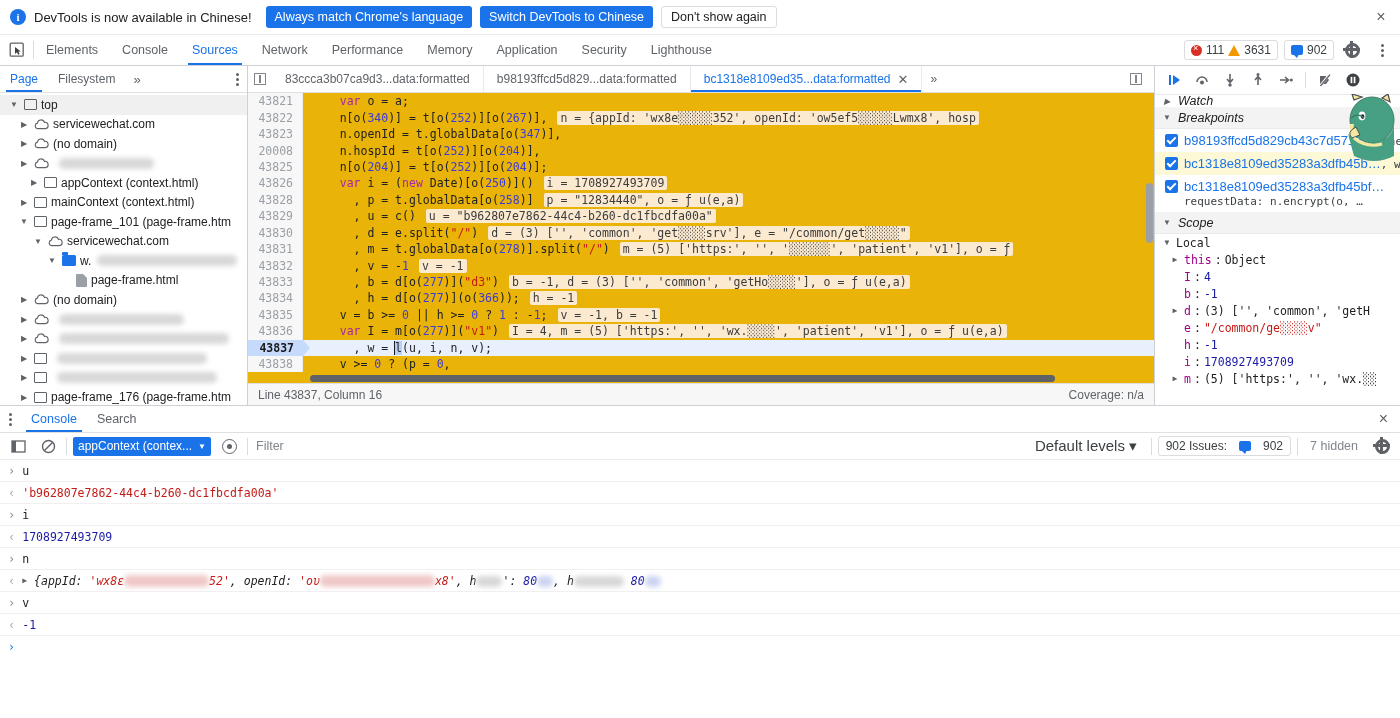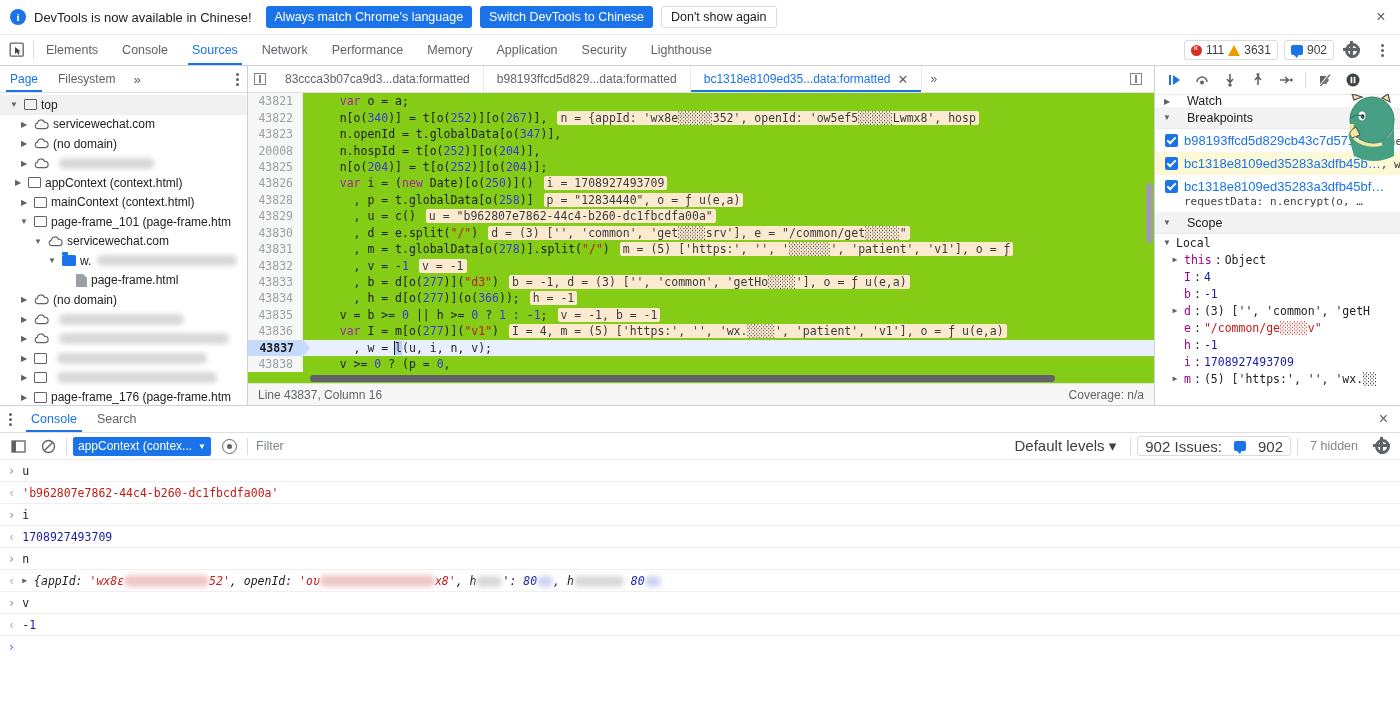--- a/index.html
+++ b/index.html
@@ -166,21 +166,21 @@
     border-right: 1px solid #e8eaed; position: relative; white-space: nowrap;
   }
   .file-tab.active { color: #1a73e8; }
   .file-tab.active::after {
     content:""; position:absolute; left:0; right:0; bottom:0; height:2px; background:#1a73e8;
   }
   .ft-close { font-size: 13px; color: #5f6368; }
   .ft-overflow { padding: 0 8px; display:flex; align-items:center; color:#5f6368; cursor:pointer;}
   .ft-right { margin-left:auto; display:flex; align-items:center; padding-right:6px;}
 
-  .code-area { flex: 1; position: relative; overflow: hidden; background: #84cc16; }
+  .code-area { flex: 1; position: relative; overflow: hidden; background: #eab308; }
   .code-scroll { position:absolute; inset:0; overflow:hidden; }
   .code-line {
     height: 16.45px; display: flex; align-items: center;
     font-family: "DejaVu Sans Mono", monospace; font-size: 11.5px;
     white-space: pre; position: relative;
   }
   .code-line.hl { background: #e8f0fe; }
   .ln {
     width: 55px; flex: 0 0 55px; text-align: right; padding-right: 9px;
     color: #9aa0a6; background: #f7f7f7; height: 100%;
@@ -221,23 +221,23 @@
   
   .dbg { width: 245px; display:flex; flex-direction: column; background:#fff; position:relative; overflow:hidden;}
   .dbg-toolbar {
     height: 29px; display: flex; align-items: center; gap: 2px;
     padding: 0 6px; border-bottom: 1px solid #e8eaed;
   }
   .dbg-btn { width: 26px; height: 24px; display:flex; align-items:center; justify-content:center; cursor:pointer;}
   .dbg-sep { width:1px; height:16px; background:#dadce0; margin:0 4px;}
   .dbg-scroll { flex:1; overflow:hidden; }
   .sec-head {
-    height: 22px; display:flex; align-items:center; gap:14px;
+    height: 22px; display:flex; align-items:center; gap:5px;
     font-size: 12.5px; color: #202124; padding-left: 6px; cursor: pointer;
-    background: #f3f3f3; border-bottom:1px solid #e8eaed;
+    background: #f3f3f3; border-bottom:1px solid #e8eaed;font-style:italic;
   }
   .sec-head .tw { font-size:8px; }
   .bp-item { display:flex; gap:6px; padding: 4px 6px 4px 10px; font-size:12px; cursor:pointer;}
   .bp-item.sel { background: #fdf8d5; }
   .cb {
     width: 13px; height: 13px; background: #1a73e8; border-radius: 2px;
     flex: 0 0 13px; position: relative; margin-top: 1px; cursor:pointer;
   }
   .cb::after {
     content:""; position:absolute; left:4px; top:1px; width:3px; height:7px;
@@ -277,21 +277,21 @@
   .eye { width:15px;height:15px;border-radius:50%;border:1.6px solid #5f6368;position:relative;}
   .eye::after{content:"";position:absolute;left:4px;top:4px;width:5px;height:5px;border-radius:50%;background:#5f6368;}
   .filter-input {
     flex:1; height:19px; border:none; outline:none; font-size:12.5px;
     color:#202124; font-family:"Liberation Sans", sans-serif; min-width:40px;
   }
   .filter-input::placeholder { color:#80868b; }
   .levels { font-size:15px; color:#3c4043; padding:0 8px; cursor:pointer; white-space:nowrap;}
   .vsep { width:1px; height:17px; background:#dadce0;}
   .issues {
-    display:flex; align-items:center; gap:12px; font-size:15px;
+    display:flex; align-items:center; gap:12px; font-size:12px;
     color:#3c4043; padding:0 7px; height:20px; border:1px solid #dadce0; border-radius:3px; cursor:pointer; white-space:nowrap;
   }
   .hidden-cnt { font-size:12.5px; color:#80868b; padding:0 6px; white-space:nowrap;}
   .console-body { flex:1; overflow:hidden; font-family:"DejaVu Sans Mono", monospace; font-size:11.5px;}
   .c-row { display:flex; align-items:center; gap:7px; min-height:22px; padding:2px 0 2px 8px; border-bottom:1px solid #f0f0f0; white-space:pre;}
   .c-in-ar { color:#8a8a8a; font-size:12px;}
   .c-out-ar { color:#a8a8a8; font-size:12px;}
   .c-expand { color:#5f6368; font-size:8px; }
   .c-val-str { color:#c41a16; }
   .c-val-num { color:#1a1aa6; }
@@ -401,21 +401,21 @@
           <div class="tree-row" style="padding-left: 18px;">
             <span class="tw arrow-r"></span>
             <span class="ic">
               <svg width="15" height="11" viewBox="0 0 15 11">
                 <path d="M3.6 9.6 A2.8 2.8 0 0 1 3.4 4.1 A3.6 3.6 0 0 1 10.4 3.4 A2.9 2.9 0 0 1 11.5 9.6 Z" fill="none" stroke="#5f6368" stroke-width="1.1"></path>
               </svg>
             </span>
             <span class="tree-label"></span>
             <span class="redact" style="width: 95px; height: 11px; margin-left: 2px;"></span>
           </div>
-          <div class="tree-row" style="padding-left: 12px;">
+          <div class="tree-row" style="padding-left: 28px;">
             <span class="tw arrow-r"></span>
             <span class="ic">
               <span class="ic-frame"></span>
             </span>
             <span class="tree-label">appContext (context.html)</span>
           </div>
           <div class="tree-row" style="padding-left: 18px;">
             <span class="tw arrow-r"></span>
             <span class="ic">
               <span class="ic-frame"></span>

